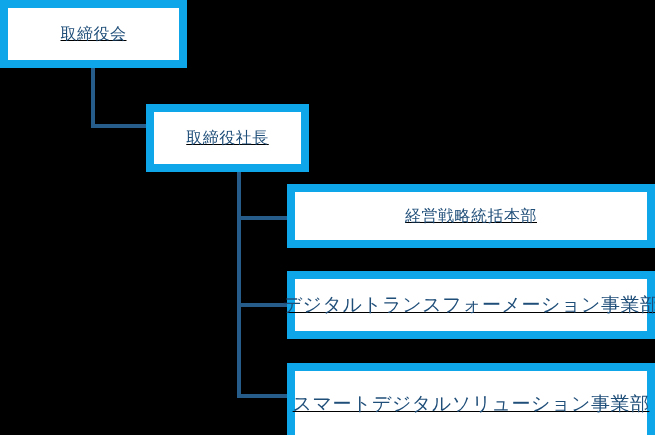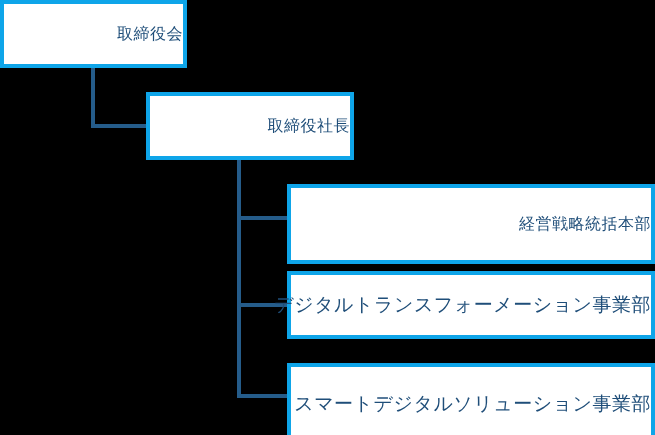--- a/index.html
+++ b/index.html
@@ -12,25 +12,26 @@
     width: 655px;
     height: 435px;
     background: #000000;
     overflow: hidden;
     font-family: "Liberation Sans", "DejaVu Sans", sans-serif;
   }
   .node {
     position: absolute;
     box-sizing: border-box;
     background: #FFFFFF;
-    border: 4px solid #0ea5e9;
+    border: 8px solid #0ea5e9;
     display: flex;
     align-items: center;
-    justify-content: flex-end;
+    justify-content: center;
     text-align: center;
+    text-decoration: underline;
   }
   .node-label {
     color: #1F4E79;
     font-size: 16px;
     line-height: 1.2;
     letter-spacing: 0.5px;
     white-space: nowrap;
   }
   .node-label.sm {
     font-size: 19px;
@@ -54,25 +55,25 @@
   <div class="connector" style="left:237px; top:216px; width:52px; height:4px;"></div>
 
   <div class="connector" style="left:237px; top:303px; width:52px; height:4px;"></div>
 
   <div class="connector" style="left:237px; top:394px; width:52px; height:4px;"></div>
 
   <div class="node" style="left:0px; top:0px; width:187px; height:68px;">
     <span class="node-label">取締役会</span>
   </div>
 
-  <div class="node" style="left:146px; top:92px; width:208px; height:68px;">
+  <div class="node" style="left:146px; top:104px; width:163px; height:68px;">
     <span class="node-label">取締役社長</span>
   </div>
 
-  <div class="node" style="left:287px; top:184px; width:368px; height:80px;">
+  <div class="node" style="left:287px; top:184px; width:368px; height:64px;">
     <span class="node-label">経営戦略統括本部</span>
   </div>
 
   <div class="node" style="left:287px; top:271px; width:368px; height:68px;">
     <span class="node-label sm">デジタルトランスフォーメーション事業部</span>
   </div>
 
   <div class="node" style="left:287px; top:363px; width:368px; height:82px;">
     <span class="node-label sm">スマートデジタルソリューション事業部</span>
   </div>

